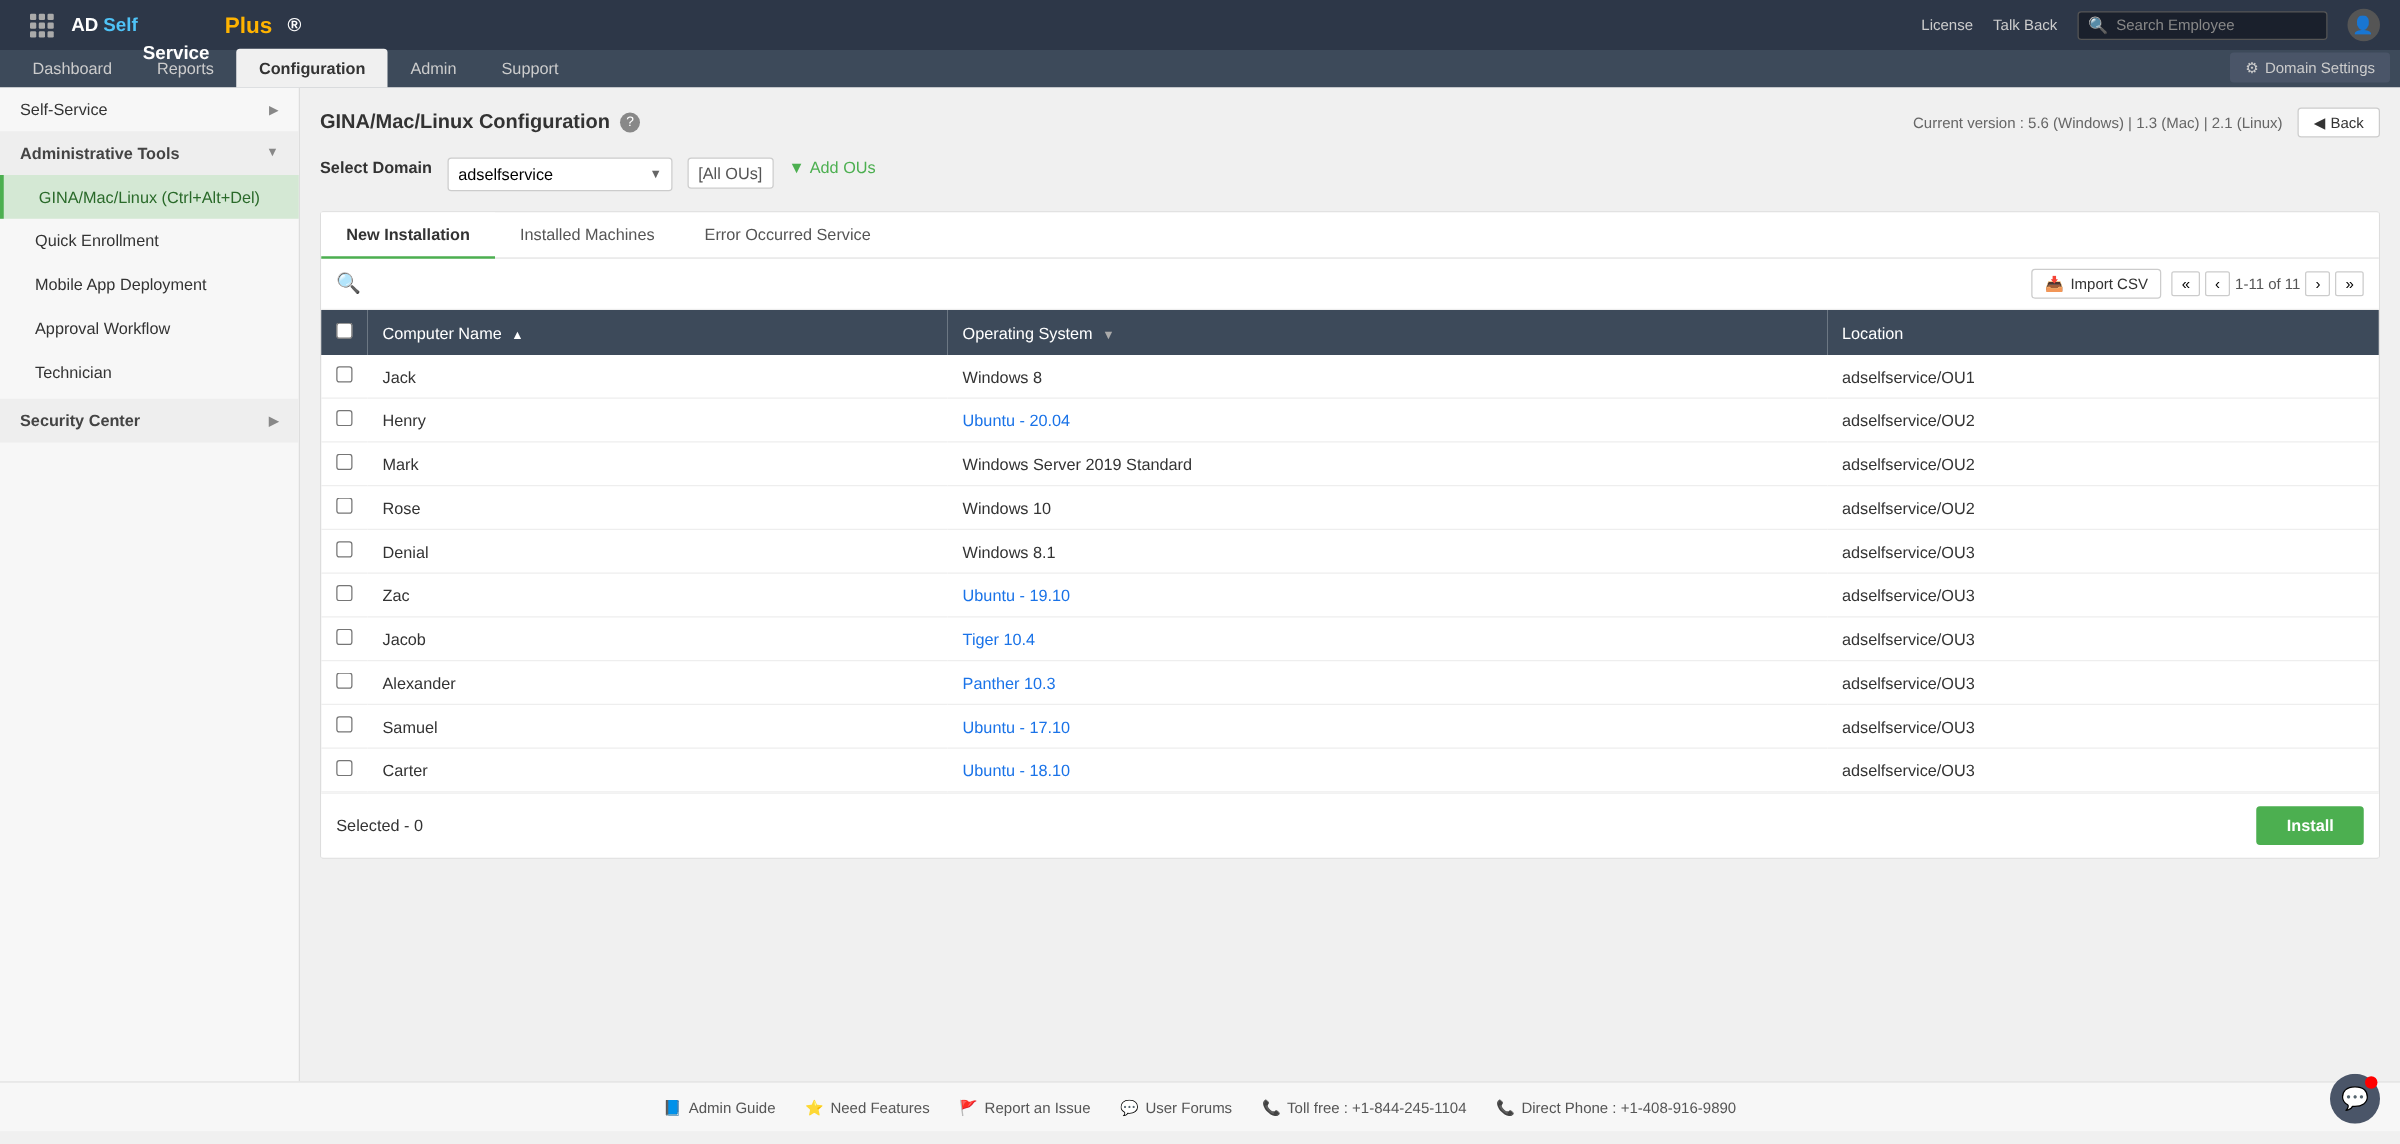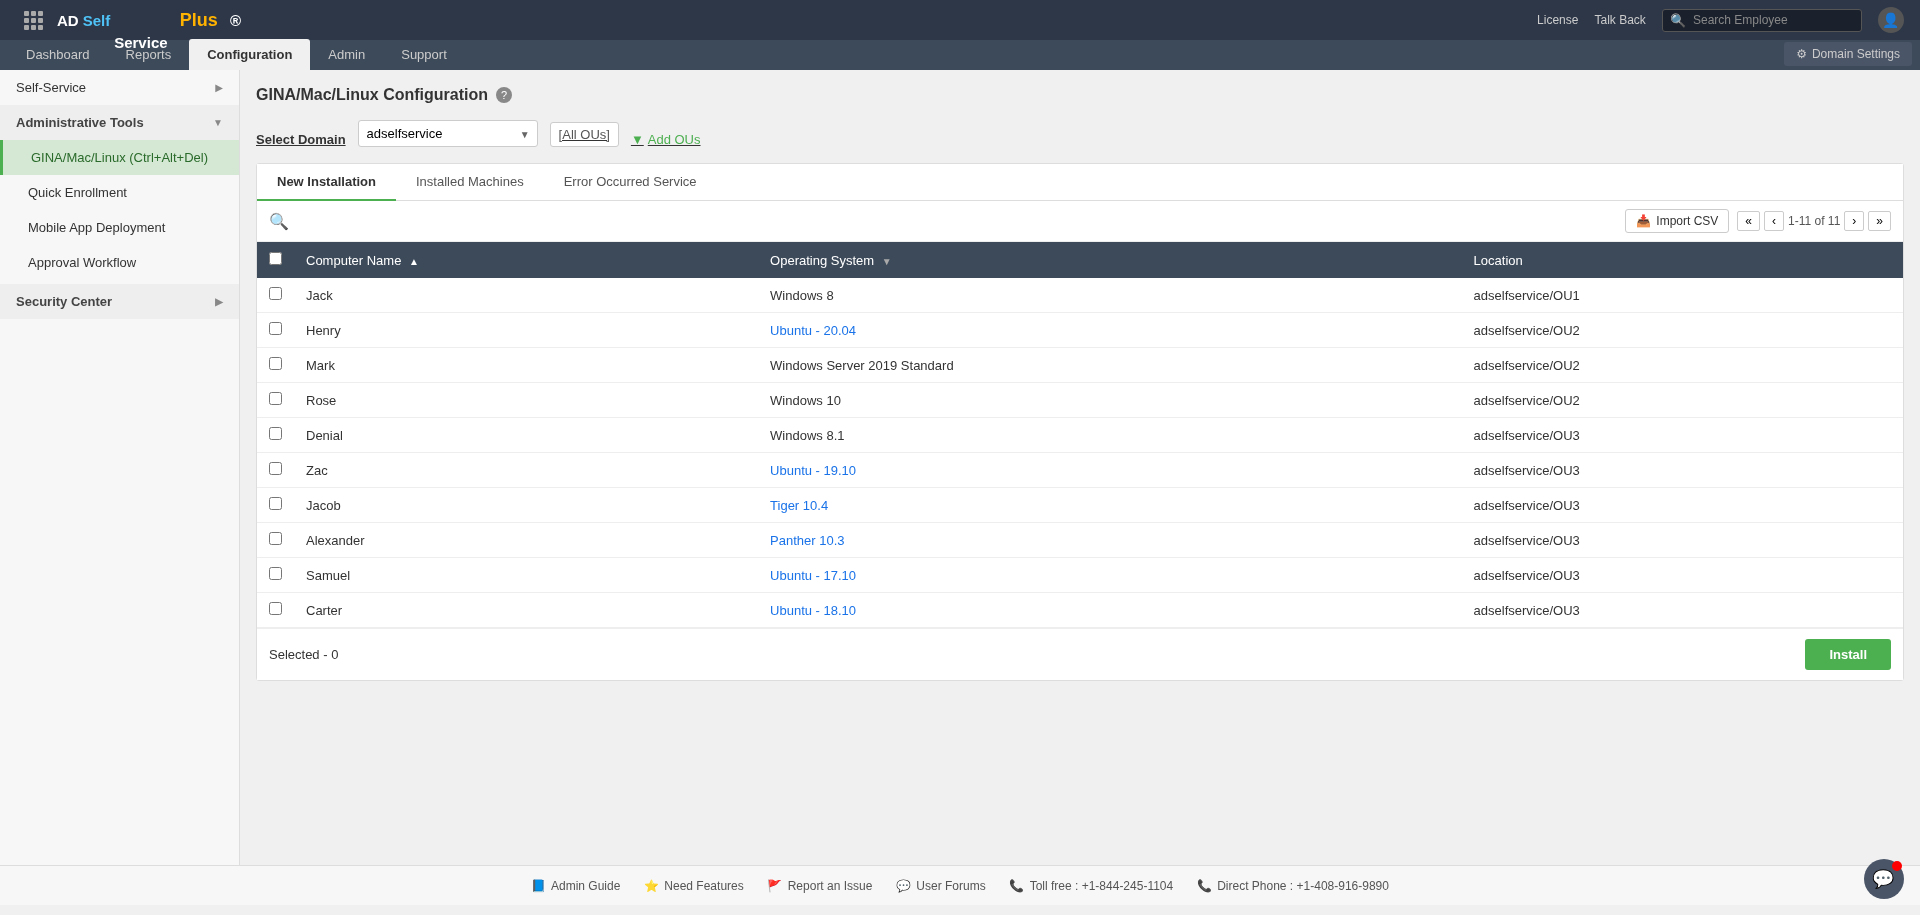--- a/index.html
+++ b/index.html
@@ -161,24 +161,23 @@
       border-radius: 3px;
       cursor: pointer;
       font-size: 12px;
       color: #333;
       display: flex; align-items: center; gap: 4px;
     }
 
     
     .domain-row {
       display: flex;
-      align-items: flex-end;
+      align-items: flex-start;
       gap: 12px;
       margin-bottom: 16px;
-      text-decoration: underline;
     }
     .domain-label { font-size: 13px; font-weight: bold; color: #333; }
     .domain-select {
       border: 1px solid #ccc;
       border-radius: 3px;
       padding: 5px 30px 5px 8px;
       font-size: 13px;
       background: white;
       appearance: none;
       min-width: 180px;
@@ -435,32 +434,42 @@
     </div>
     <div class="sidebar-item sub-item">
       <span>Quick Enrollment</span>
     </div>
     <div class="sidebar-item sub-item">
       <span>Mobile App Deployment</span>
     </div>
     <div class="sidebar-item sub-item">
       <span>Approval Workflow</span>
     </div>
+    <div class="sidebar-item sub-item">
+      <span>Technician</span>
+    </div>
     <div class="sidebar-item section-header" style="margin-top: 4px;">
       <span>Security Center</span>
       <span class="arrow">▶</span>
     </div>
   </div>
 
   <div class="content">
 
     <div class="page-header">
       <div class="page-title-area">
         <span class="page-title">GINA/Mac/Linux Configuration</span>
         <div class="help-icon">?</div>
+      </div>
+      <div style="display:flex; align-items:center; gap:12px;">
+        <span class="version-info">Current version : 5.6 (Windows) | 1.3 (Mac) | 2.1 (Linux)</span>
+        <button class="back-btn">
+          <span>◀</span>
+          <span>Back</span>
+        </button>
       </div>
     </div>
 
     <div class="domain-row">
       <span class="domain-label">Select Domain</span>
       <div class="select-wrapper">
         <select class="domain-select">
           <option>adselfservice</option>
         </select>
       </div>

